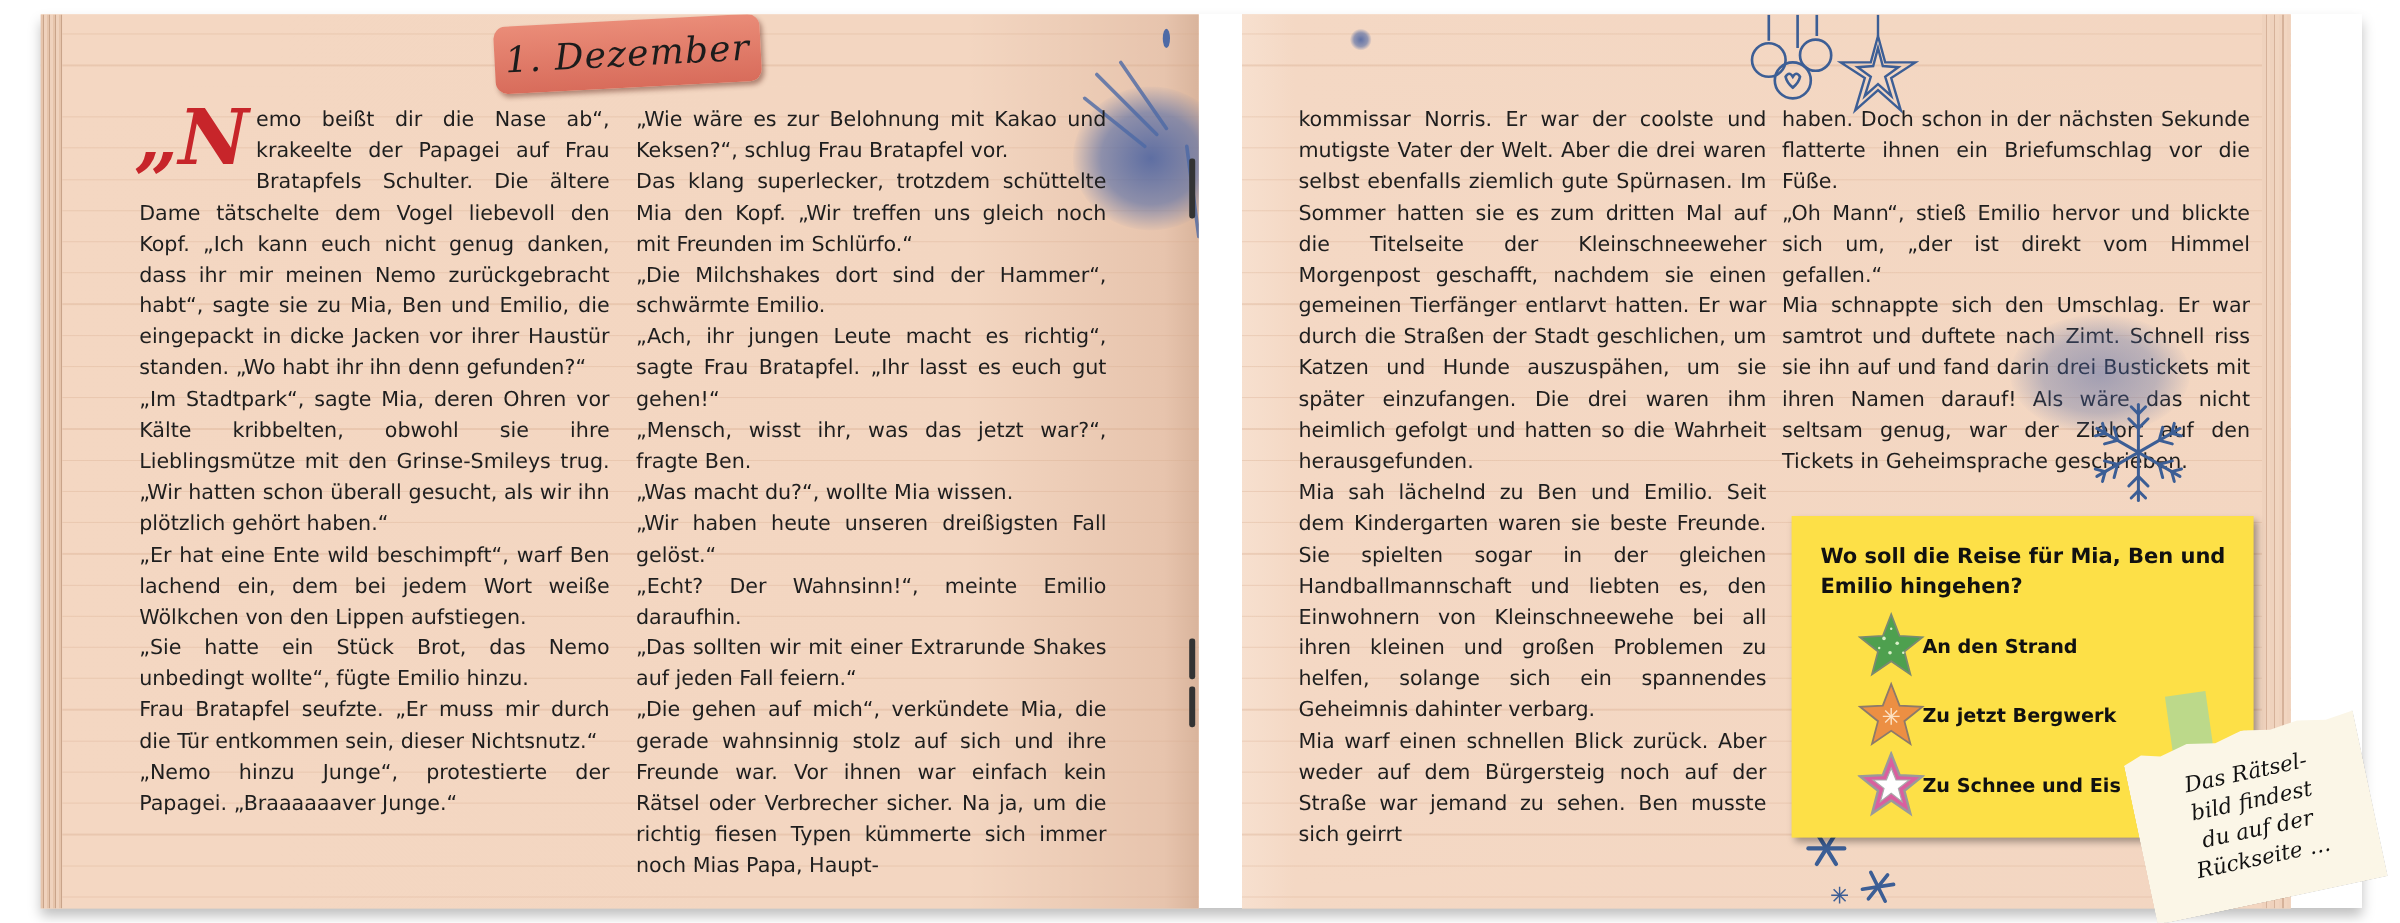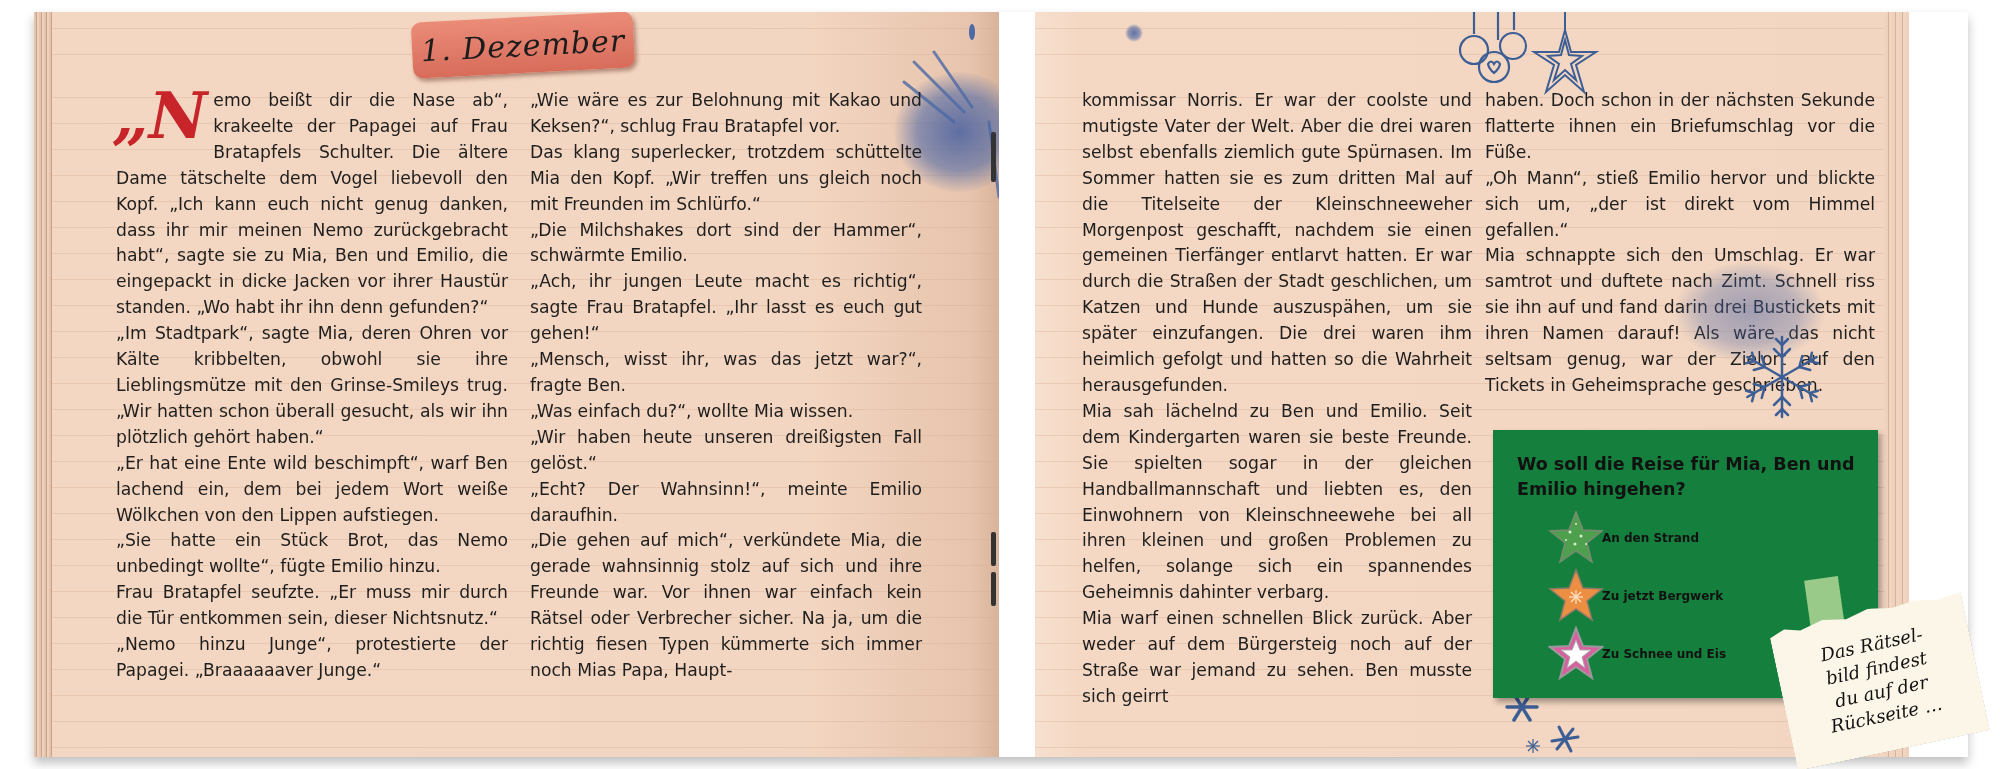--- a/index.html
+++ b/index.html
@@ -36,25 +36,25 @@
     .col-2 { left: 496px; }
     .col-3 { left: 47px; width: 390px; }
     .col-4 { left: 450px; width: 390px; }
 
     .dropcap { float: left; font-family: "DejaVu Serif", serif; font-style: italic; font-weight: bold;
       color: #c7252a; font-size: 64px; line-height: 56px; margin: 0 6px 0 -4px; height: 54px; }
 
     .splash { position: absolute; border-radius: 50%; background: radial-gradient(ellipse at center, rgba(70,95,160,0.85) 0%, rgba(80,105,165,0.6) 45%, rgba(100,120,170,0) 72%); }
 
     .quiz-card { position: absolute; left: 1459px; top: 418px; width: 385px; height: 268px;
-      background: #15803d; box-shadow: 3px 4px 6px rgba(0,0,0,0.35); }
+      background: #fde047; box-shadow: 3px 4px 6px rgba(0,0,0,0.35); }
     .quiz-q { position: absolute; left: 24px; top: 22px; width: 350px; font-weight: bold; font-size: 17.5px; line-height: 25px; color: #111; }
     .quiz-opt { position: absolute; left: 55px; display: flex; align-items: center; }
     .quiz-opt .star { width: 56px; height: 56px; }
-    .quiz-opt span { font-weight: bold; font-size: 12px; color: #111; margin-left: -2px; }
+    .quiz-opt span { font-weight: bold; font-size: 16px; color: #111; margin-left: -2px; }
 
     .note { position: absolute; left: 1781px; top: 608px; width: 196px; height: 144px;
       background: #fbf6e7; transform: rotate(-12deg); box-shadow: 2px 3px 5px rgba(0,0,0,0.3);
       clip-path: polygon(0 6%, 8% 2%, 16% 5%, 28% 1%, 40% 4%, 52% 0, 64% 3%, 76% 1%, 88% 4%, 100% 2%, 100% 100%, 0 100%);
       display: flex; align-items: center; justify-content: center; text-align: center; }
     .note span { font-family: "DejaVu Serif", serif; font-style: italic; font-size: 18px; line-height: 24px; color: #111; white-space: pre-line; }
     .tape { position: absolute; left: 1808px; top: 578px; width: 34px; height: 58px; background: rgba(176,215,150,0.85); transform: rotate(-8deg); }
   </style>
 </head>
 <body>
@@ -88,23 +88,24 @@
       <p>Frau Bratapfel seufzte. „Er muss mir durch die Tür entkommen sein, dieser Nichtsnutz.“</p>
       <p>„Nemo hinzu Junge“, protestierte der Papagei. „Braaaaaaver Junge.“</p>
     </div>
 
     <div class="col col-2">
       <p>„Wie wäre es zur Belohnung mit Kakao und Keksen?“, schlug Frau Bratapfel vor.</p>
       <p>Das klang superlecker, trotzdem schüttelte Mia den Kopf. „Wir treffen uns gleich noch mit Freunden im Schlürfo.“</p>
       <p>„Die Milchshakes dort sind der Hammer“, schwärmte Emilio.</p>
       <p>„Ach, ihr jungen Leute macht es richtig“, sagte Frau Bratapfel. „Ihr lasst es euch gut gehen!“</p>
       <p>„Mensch, wisst ihr, was das jetzt war?“, fragte Ben.</p>
-      <p>„Was einfach du?“, wollte Mia wissen.</p>
+      <p>„Was macht du?“, wollte Mia wissen.</p>
       <p>„Wir haben heute unseren dreißigsten Fall gelöst.“</p>
       <p>„Echt? Der Wahnsinn!“, meinte Emilio daraufhin.</p>
+      <p>„Das sollten wir mit einer Extrarunde Shakes auf jeden Fall feiern.“</p>
       <p>„Die gehen auf mich“, verkündete Mia, die gerade wahnsinnig stolz auf sich und ihre Freunde war. Vor ihnen war einfach kein Rätsel oder Verbrecher sicher. Na ja, um die richtig fiesen Typen kümmerte sich immer noch Mias Papa, Haupt-</p>
     </div>
 
     <div style="position:absolute;left:957px;top:120px;width:5px;height:50px;background:#333;border-radius:2px;"></div>
     <div style="position:absolute;left:957px;top:520px;width:5px;height:34px;background:#333;border-radius:2px;"></div>
     <div style="position:absolute;left:957px;top:560px;width:5px;height:34px;background:#333;border-radius:2px;"></div>
   </div>
 
   <div class="page page-right">
     <div class="page-edge-right"></div>

